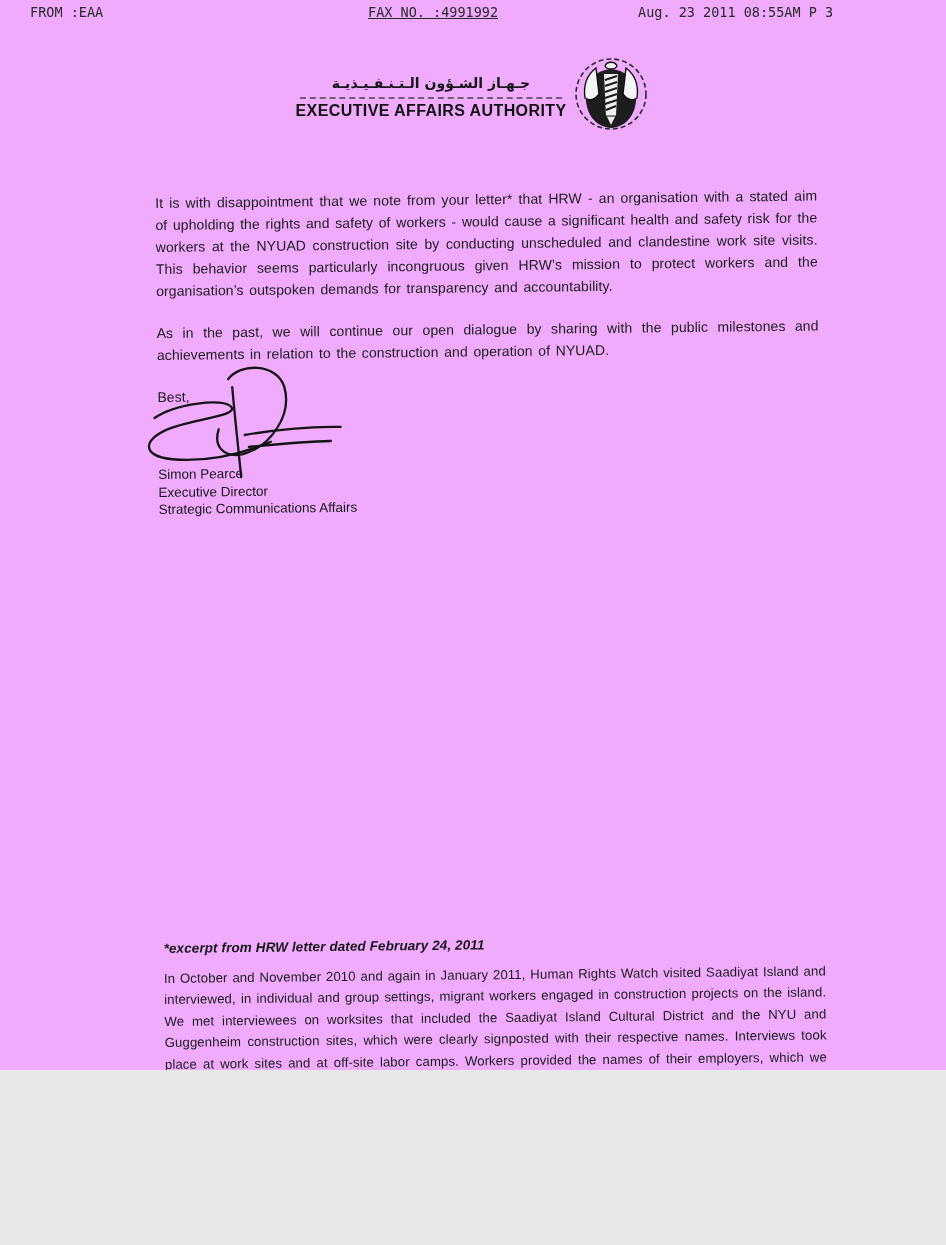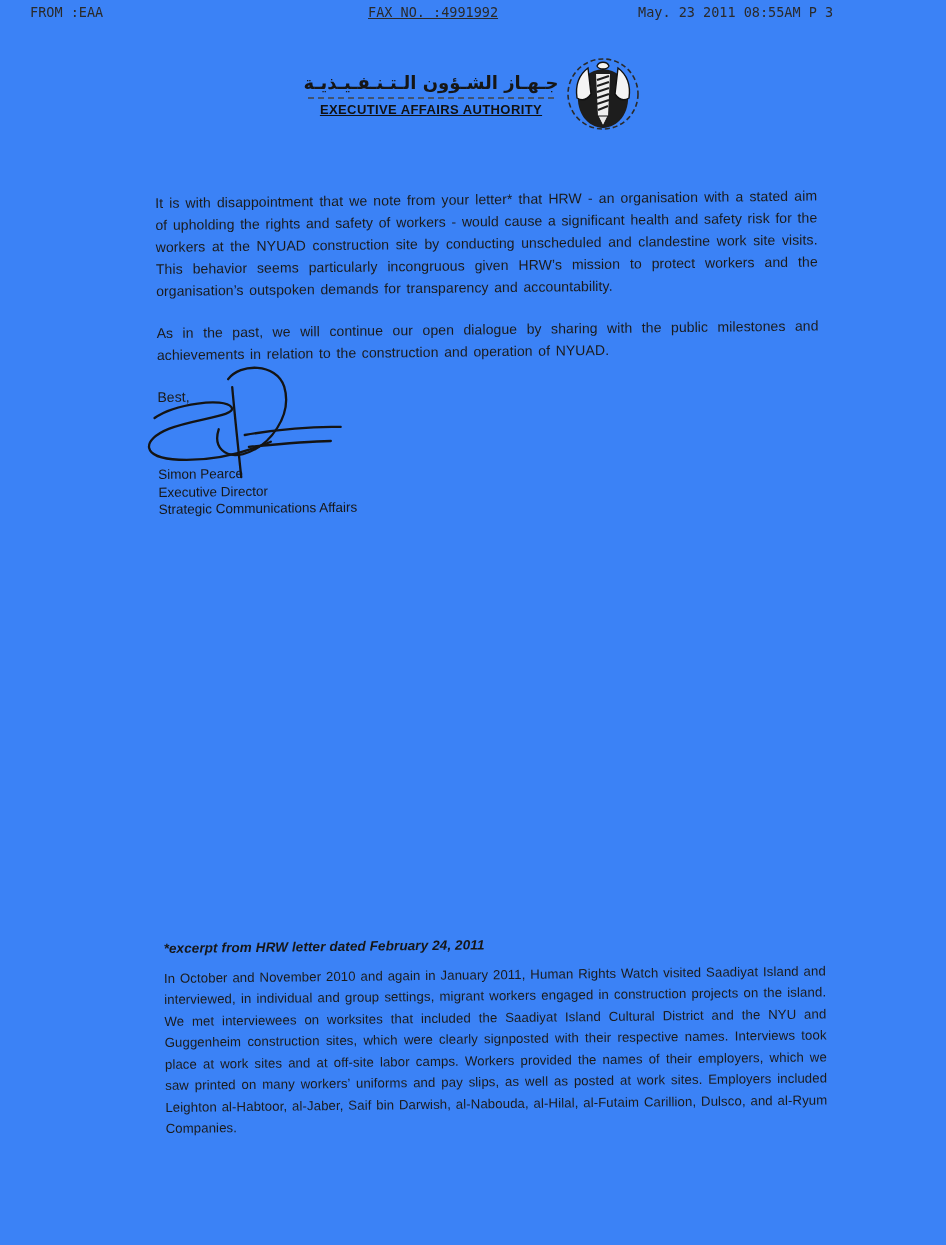--- a/index.html
+++ b/index.html
@@ -1,19 +1,19 @@
 <!DOCTYPE html>
 <html><head>
 <meta charset="utf-8">
 <style>
   html,body{margin:0;padding:0;background:#e8e8e8;}
   .page{
     position:relative;
-    width:946px;height:1245px;
-    background:#3b82f6;
+    width:946px;height:1070px;
+    background:#f0abfc;
     overflow:hidden;
     font-family:"Liberation Sans", sans-serif;
     color:#1c1c1c;
     margin:0 auto;
   }
   
   .fax-header{
     position:absolute;top:4px;left:0;width:100%;height:20px;
     font-family:"DejaVu Sans Mono", monospace;
     font-size:13.5px;color:#2a2a2a;
@@ -24,31 +24,31 @@
   .fax-date{left:638px;}
 
   
   .logo{
     position:absolute;top:56px;left:0;width:100%;
     display:flex;justify-content:center;align-items:flex-start;
   }
   .logo-inner{display:flex;align-items:flex-start;}
   .logo-text{margin-top:16px;text-align:center;}
   .logo-arabic{
-    font-size:18px;font-weight:bold;color:#161616;
+    font-size:14px;font-weight:bold;color:#161616;
     direction:rtl;line-height:22px;letter-spacing:1px;
     font-family:"DejaVu Sans", sans-serif;
   }
   .logo-divider{
     height:0;border-bottom:2px dashed #444;
     margin:3px 4px 3px 4px;opacity:.75;
   }
   .logo-english{
-    font-size:13px;font-weight:bold;color:#111;
-    letter-spacing:.4px;white-space:nowrap;text-decoration:underline;
+    font-size:16px;font-weight:bold;color:#111;
+    letter-spacing:.4px;white-space:nowrap;
   }
   .emblem{margin-left:6px;margin-top:-2px;}
 
   
   .letter-body{
     position:absolute;left:155px;top:192px;width:662px;
     transform:rotate(-0.65deg);
     transform-origin:0 0;
   }
   .letter-body p{
@@ -77,21 +77,21 @@
   }
 </style>
 </head>
 <body>
 
 <div class="page">
 
   <div class="fax-header">
     <span class="fax-from">FROM :EAA</span>
     <span class="fax-no">FAX NO. :4991992</span>
-    <span class="fax-date">May. 23 2011 08:55AM P 3</span>
+    <span class="fax-date">Aug. 23 2011 08:55AM P 3</span>
   </div>
 
   <div class="logo">
     <div class="logo-inner">
       <div class="logo-text">
         <div class="logo-arabic">جـهـاز الشـؤون الـتـنـفـيـذيـة</div>
         <div class="logo-divider"></div>
         <div class="logo-english">EXECUTIVE AFFAIRS AUTHORITY</div>
       </div>
       <svg class="emblem" width="78" height="78" viewBox="0 0 78 78">

